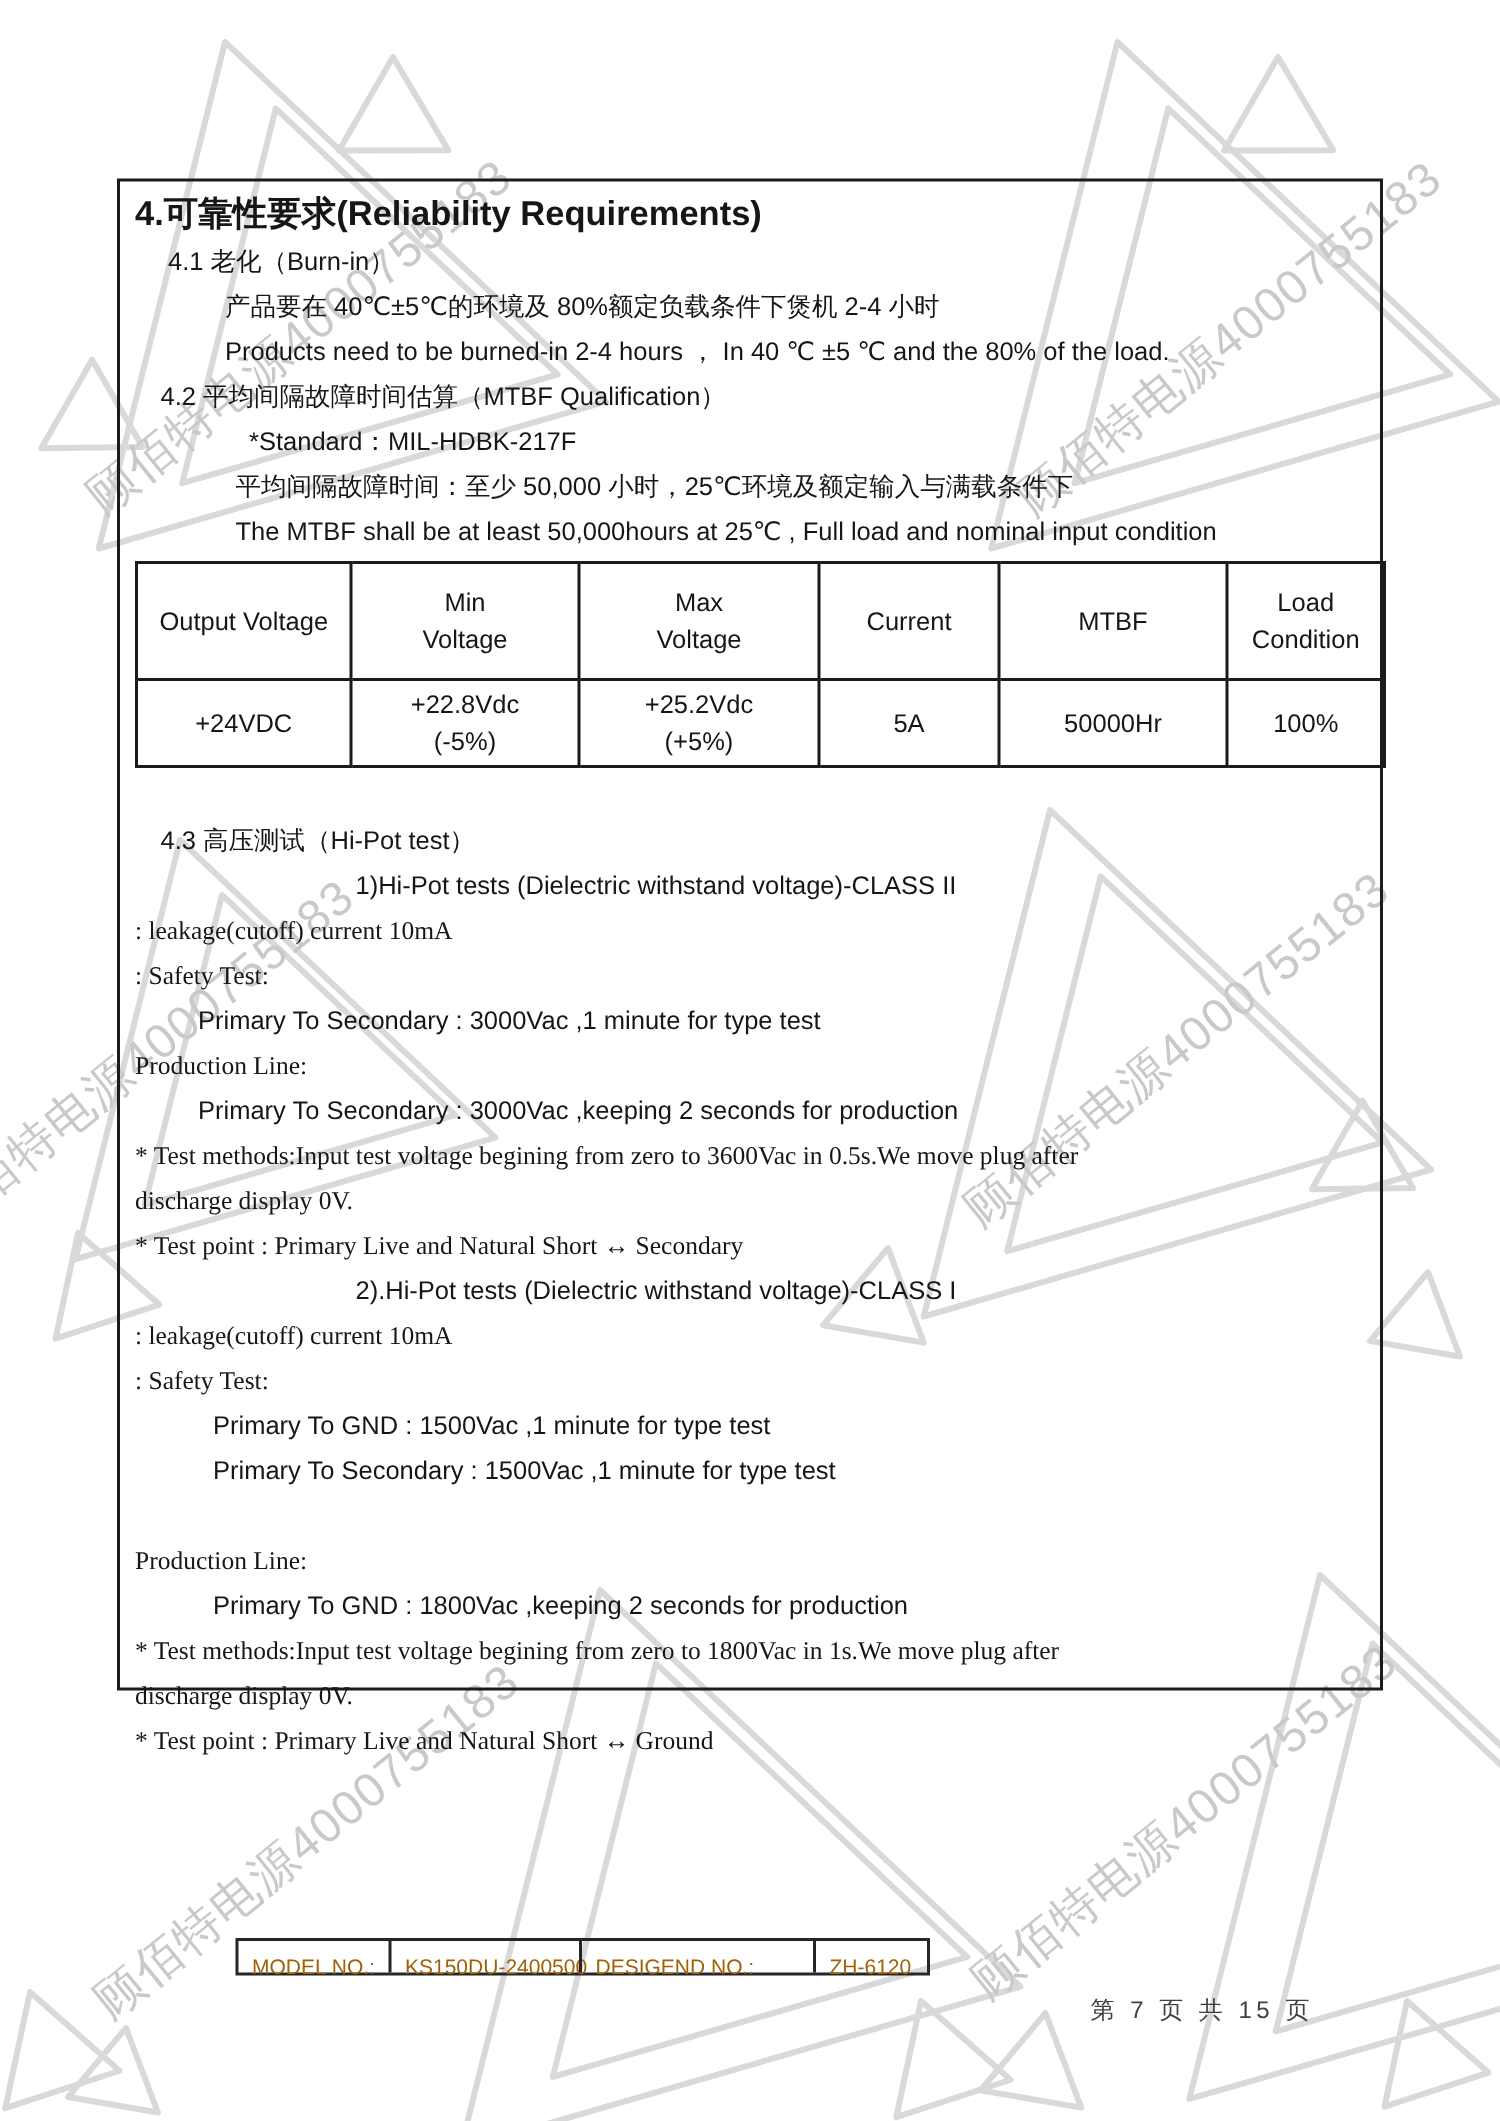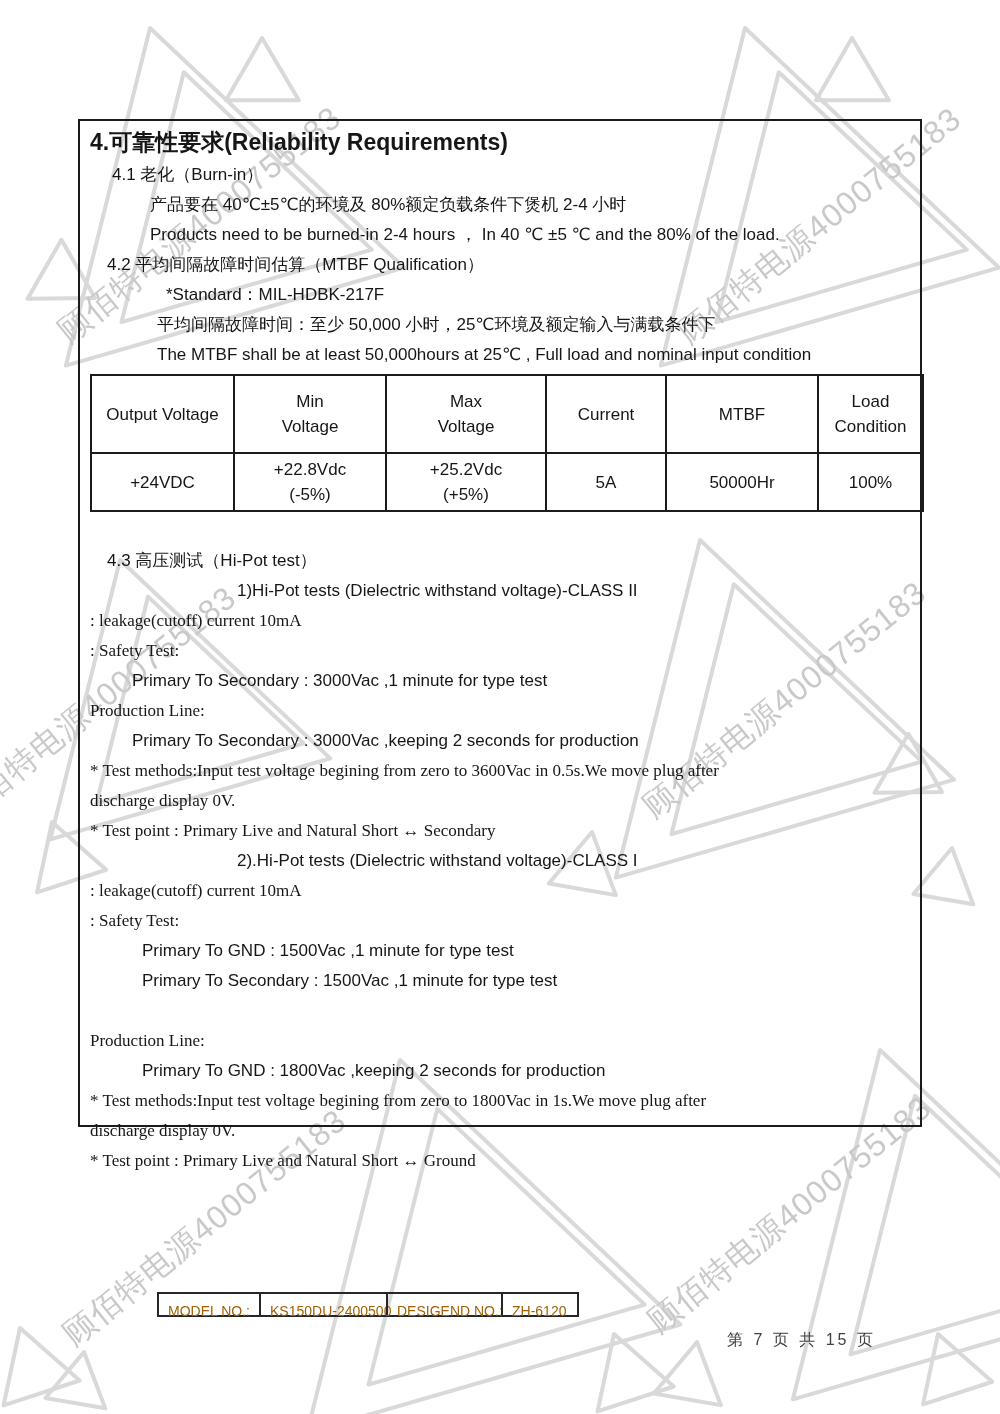--- a/index.html
+++ b/index.html
@@ -47,21 +47,21 @@
   
   .footer-bar {
     position:absolute; left:157px; top:1292px; z-index:1; display:flex;
     border:2px solid #262626; box-sizing:border-box; height:25px; background:transparent;
   }
   .footer-cell {
     display:flex; align-items:center; box-sizing:border-box; padding:12px 0 0 9px;
     font-size:14px; color:#a16207; white-space:nowrap;
   }
   .footer-cell + .footer-cell { border-left:2px solid #262626; }
-  .fc-w1 { width:100px; } .fc-w2 { width:127px; } .fc-w3 { width:115px; } .fc-w4 { width:76px; }
+  .fc-w1 { width:100px; } .fc-w2 { width:127px; } .fc-w3 { width:156px; } .fc-w4 { width:76px; }
   .page-info {
     position:absolute; left:727px; top:1330px; z-index:1; font-size:16px;
     letter-spacing:3px; color:#404040;
   }
 </style>
 </head>
 <body>
 
 <div class="wm-layer">
   <svg class="wm-svg" width="1000" height="1414" viewBox="0 0 1000 1414">

